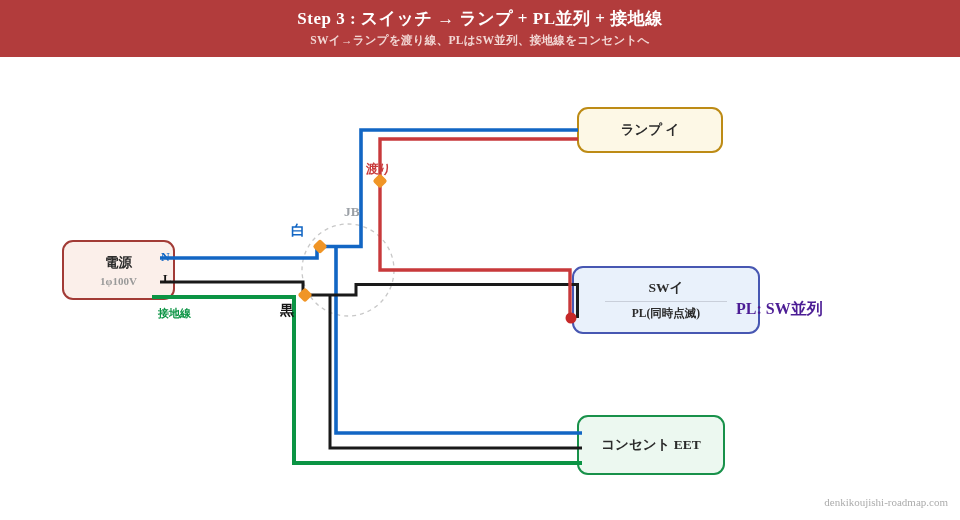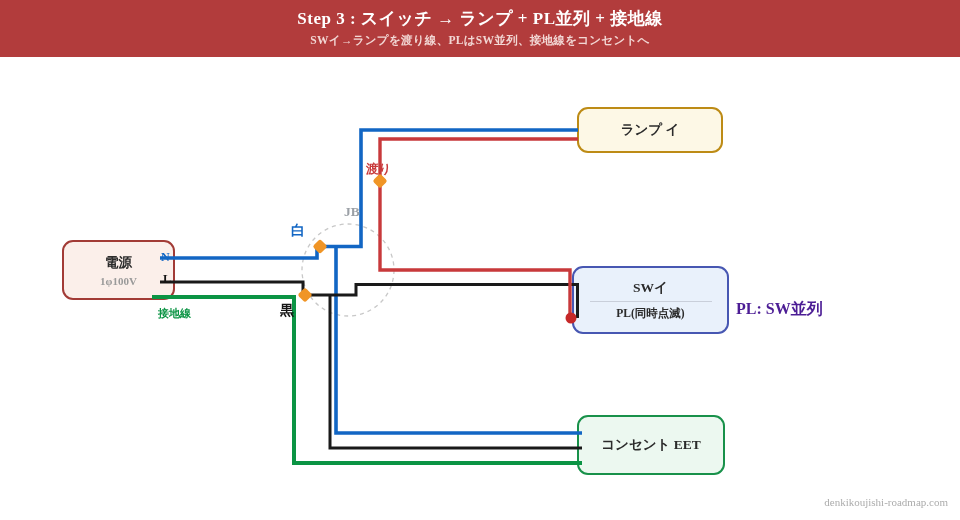--- a/index.html
+++ b/index.html
@@ -12,21 +12,21 @@
   .hdr-title{padding-top:7px;font-size:17px;font-weight:bold;color:#ffffff;letter-spacing:.5px;}
   .hdr-sub{margin-top:3px;font-size:11.5px;font-weight:bold;color:#F2D7D4;letter-spacing:.3px;}
 
   
   .node{position:absolute;box-sizing:border-box;border-radius:11px;display:flex;flex-direction:column;
         align-items:center;justify-content:center;font-weight:bold;color:#2b2b2b;z-index:1;}
   .node-title{font-size:13.5px;white-space:nowrap;}
   .power{left:62px;top:240px;width:113px;height:60px;border:2.5px solid #A23B36;background:#FBEFEA;}
   .power-sub{font-size:11px;font-weight:bold;color:#9A9A9A;margin-top:3px;}
   .lamp{left:577px;top:107px;width:146px;height:46px;border:2.5px solid #BD8B15;background:#FDF8E6;}
-  .sw{left:572px;top:266px;width:157px;height:68px;border:2.5px solid #4757B2;background:#E9F1FB;}
+  .sw{left:572px;top:266px;width:188px;height:68px;border:2.5px solid #4757B2;background:#E9F1FB;}
   .sw-divider{width:122px;height:1px;background:#C9CFDA;margin:4px 0;}
   .sw-sub{font-size:11.5px;font-weight:bold;white-space:nowrap;}
   .outlet{left:577px;top:415px;width:148px;height:60px;border:2.5px solid #18914A;background:#ECF8F0;}
 
   
   .wires{position:absolute;left:0;top:0;z-index:2;pointer-events:none;}
 
   
   .lbl{position:absolute;font-weight:bold;white-space:nowrap;z-index:3;text-align:right;}
   .lbl-n{left:161px;top:250px;font-size:12px;color:#1266C4;}

